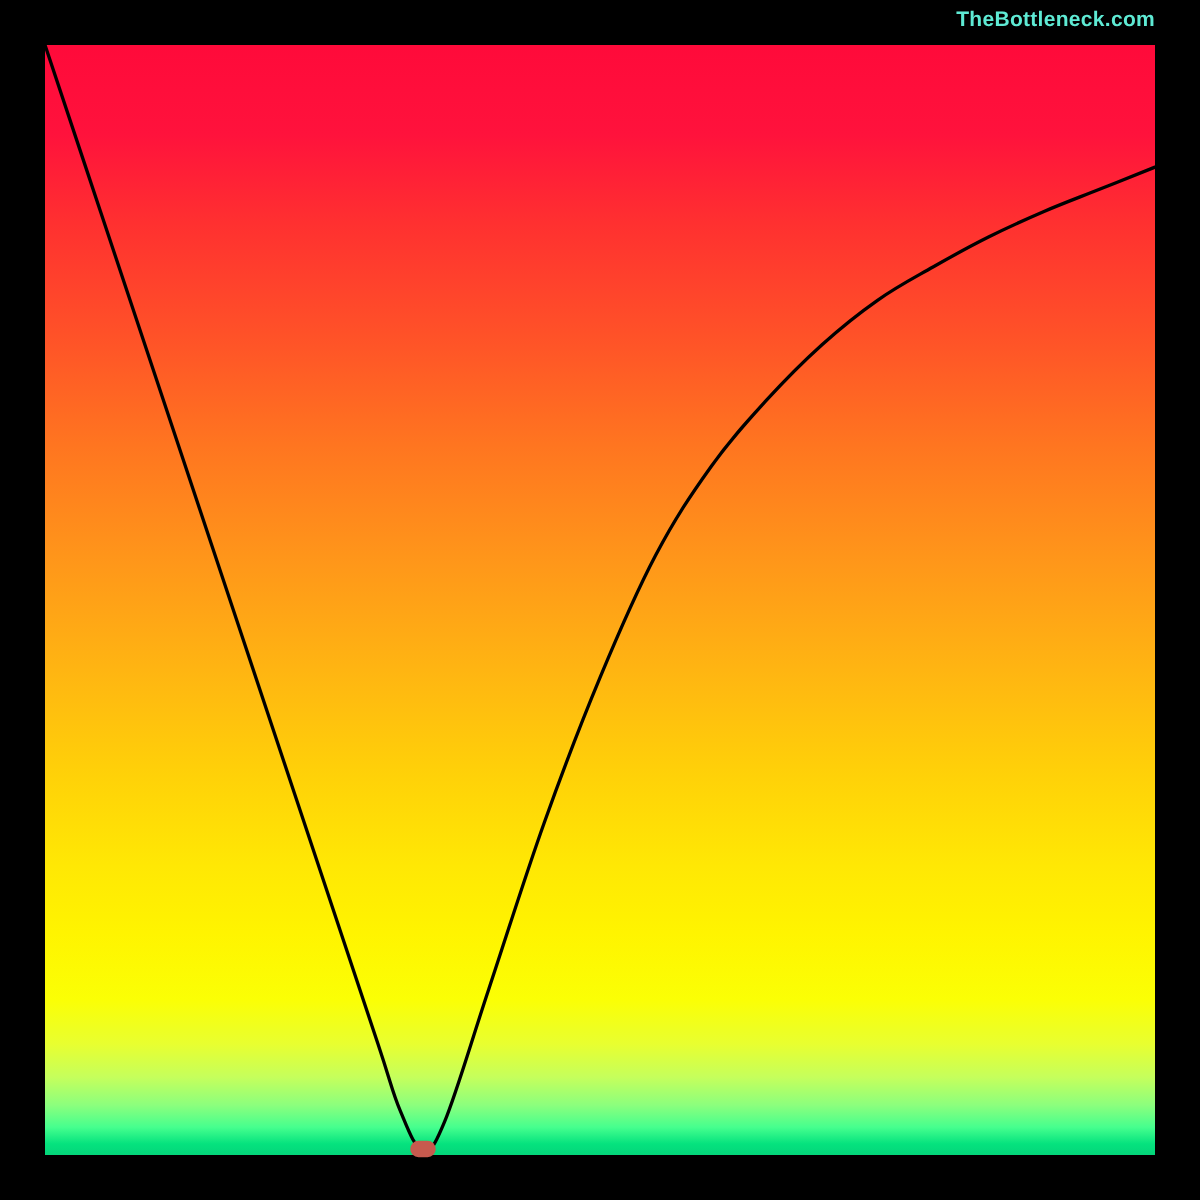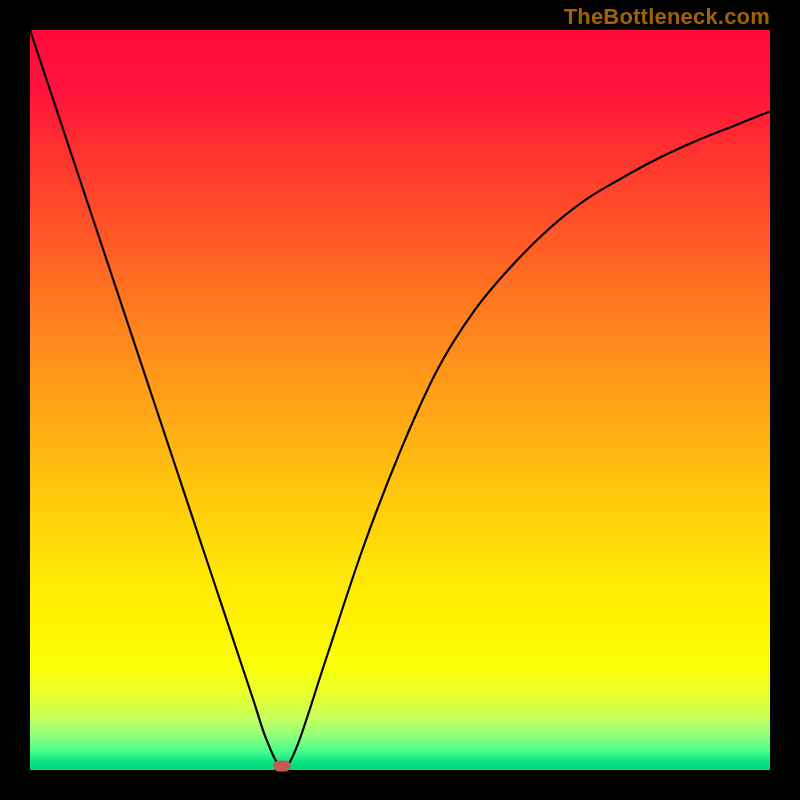--- a/index.html
+++ b/index.html
@@ -49,22 +49,22 @@
     left: 0;
     top: 0;
     width: 740px;
     height: 740px;
     overflow: visible;
   }
   .watermark {
     position: absolute;
     top: 4px;
     right: 30px;
-    color: #a16207;
-    font-size: 22px;
+    color: #5eead4;
+    font-size: 14px;
     font-weight: 600;
     letter-spacing: 0.2px;
     user-select: none;
   }
   .marker {
     position: absolute;
     width: 17px;
     height: 11px;
     border-radius: 6px;
     background: #c75a4e;

